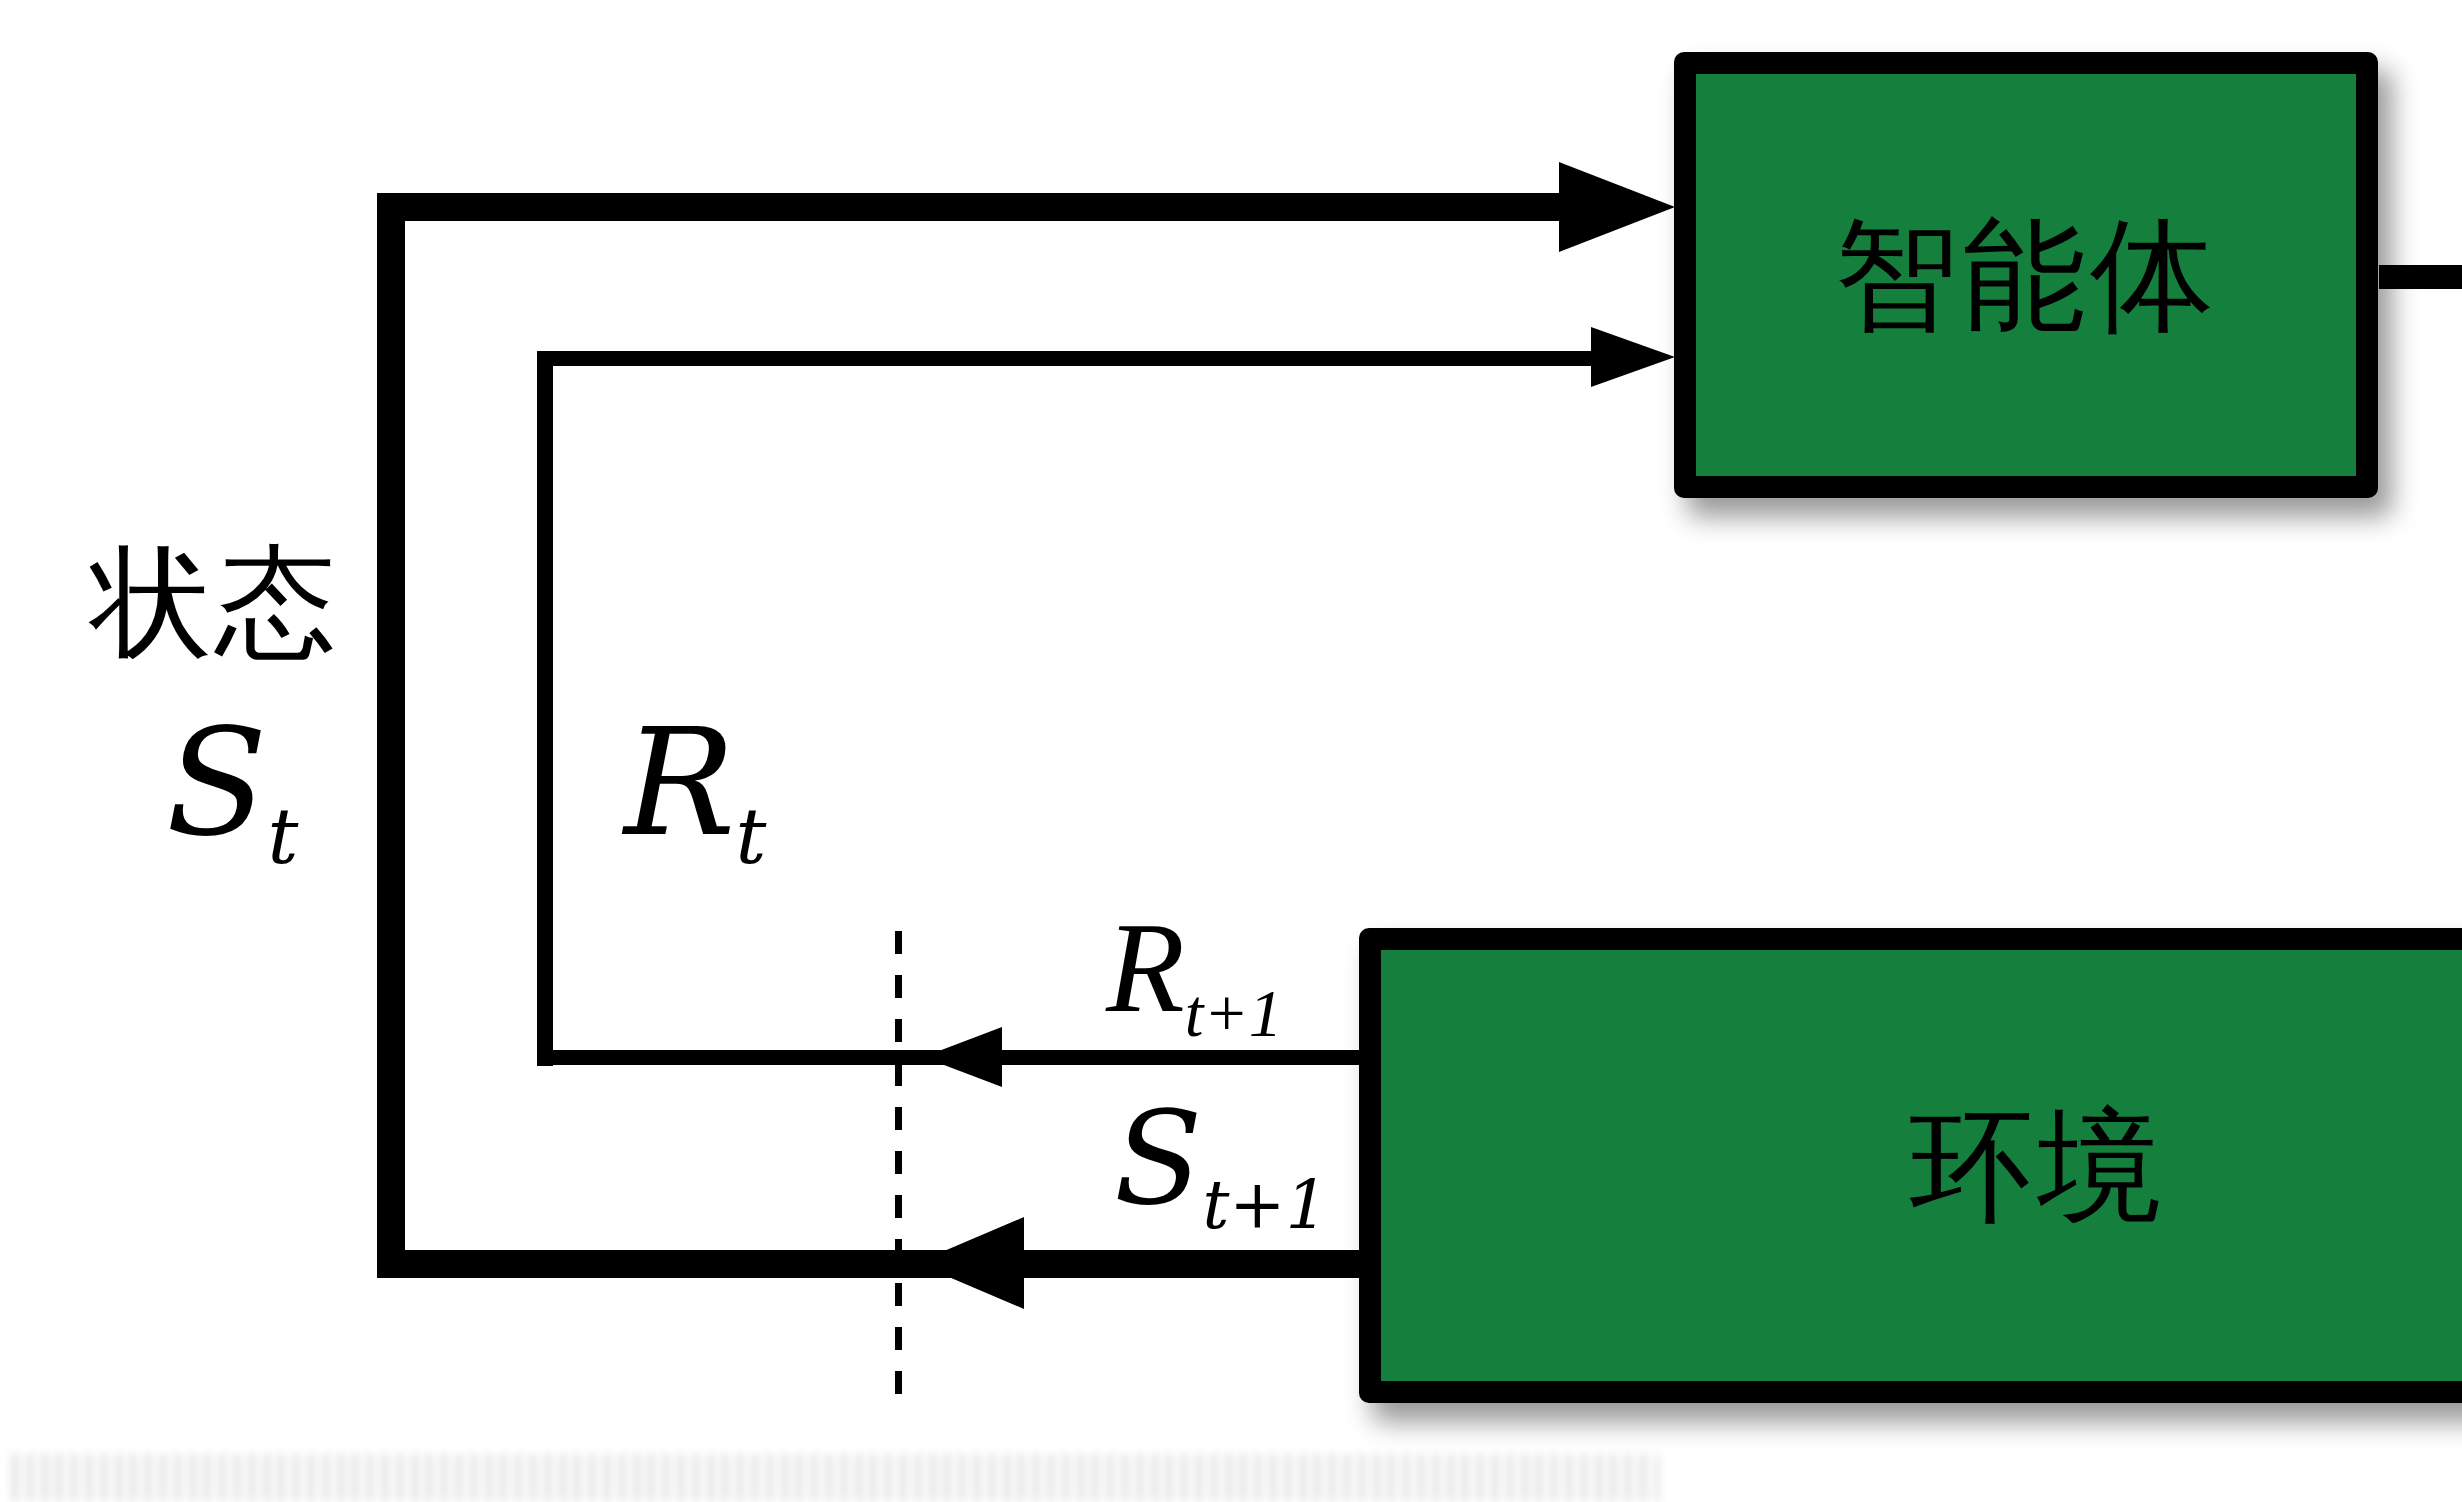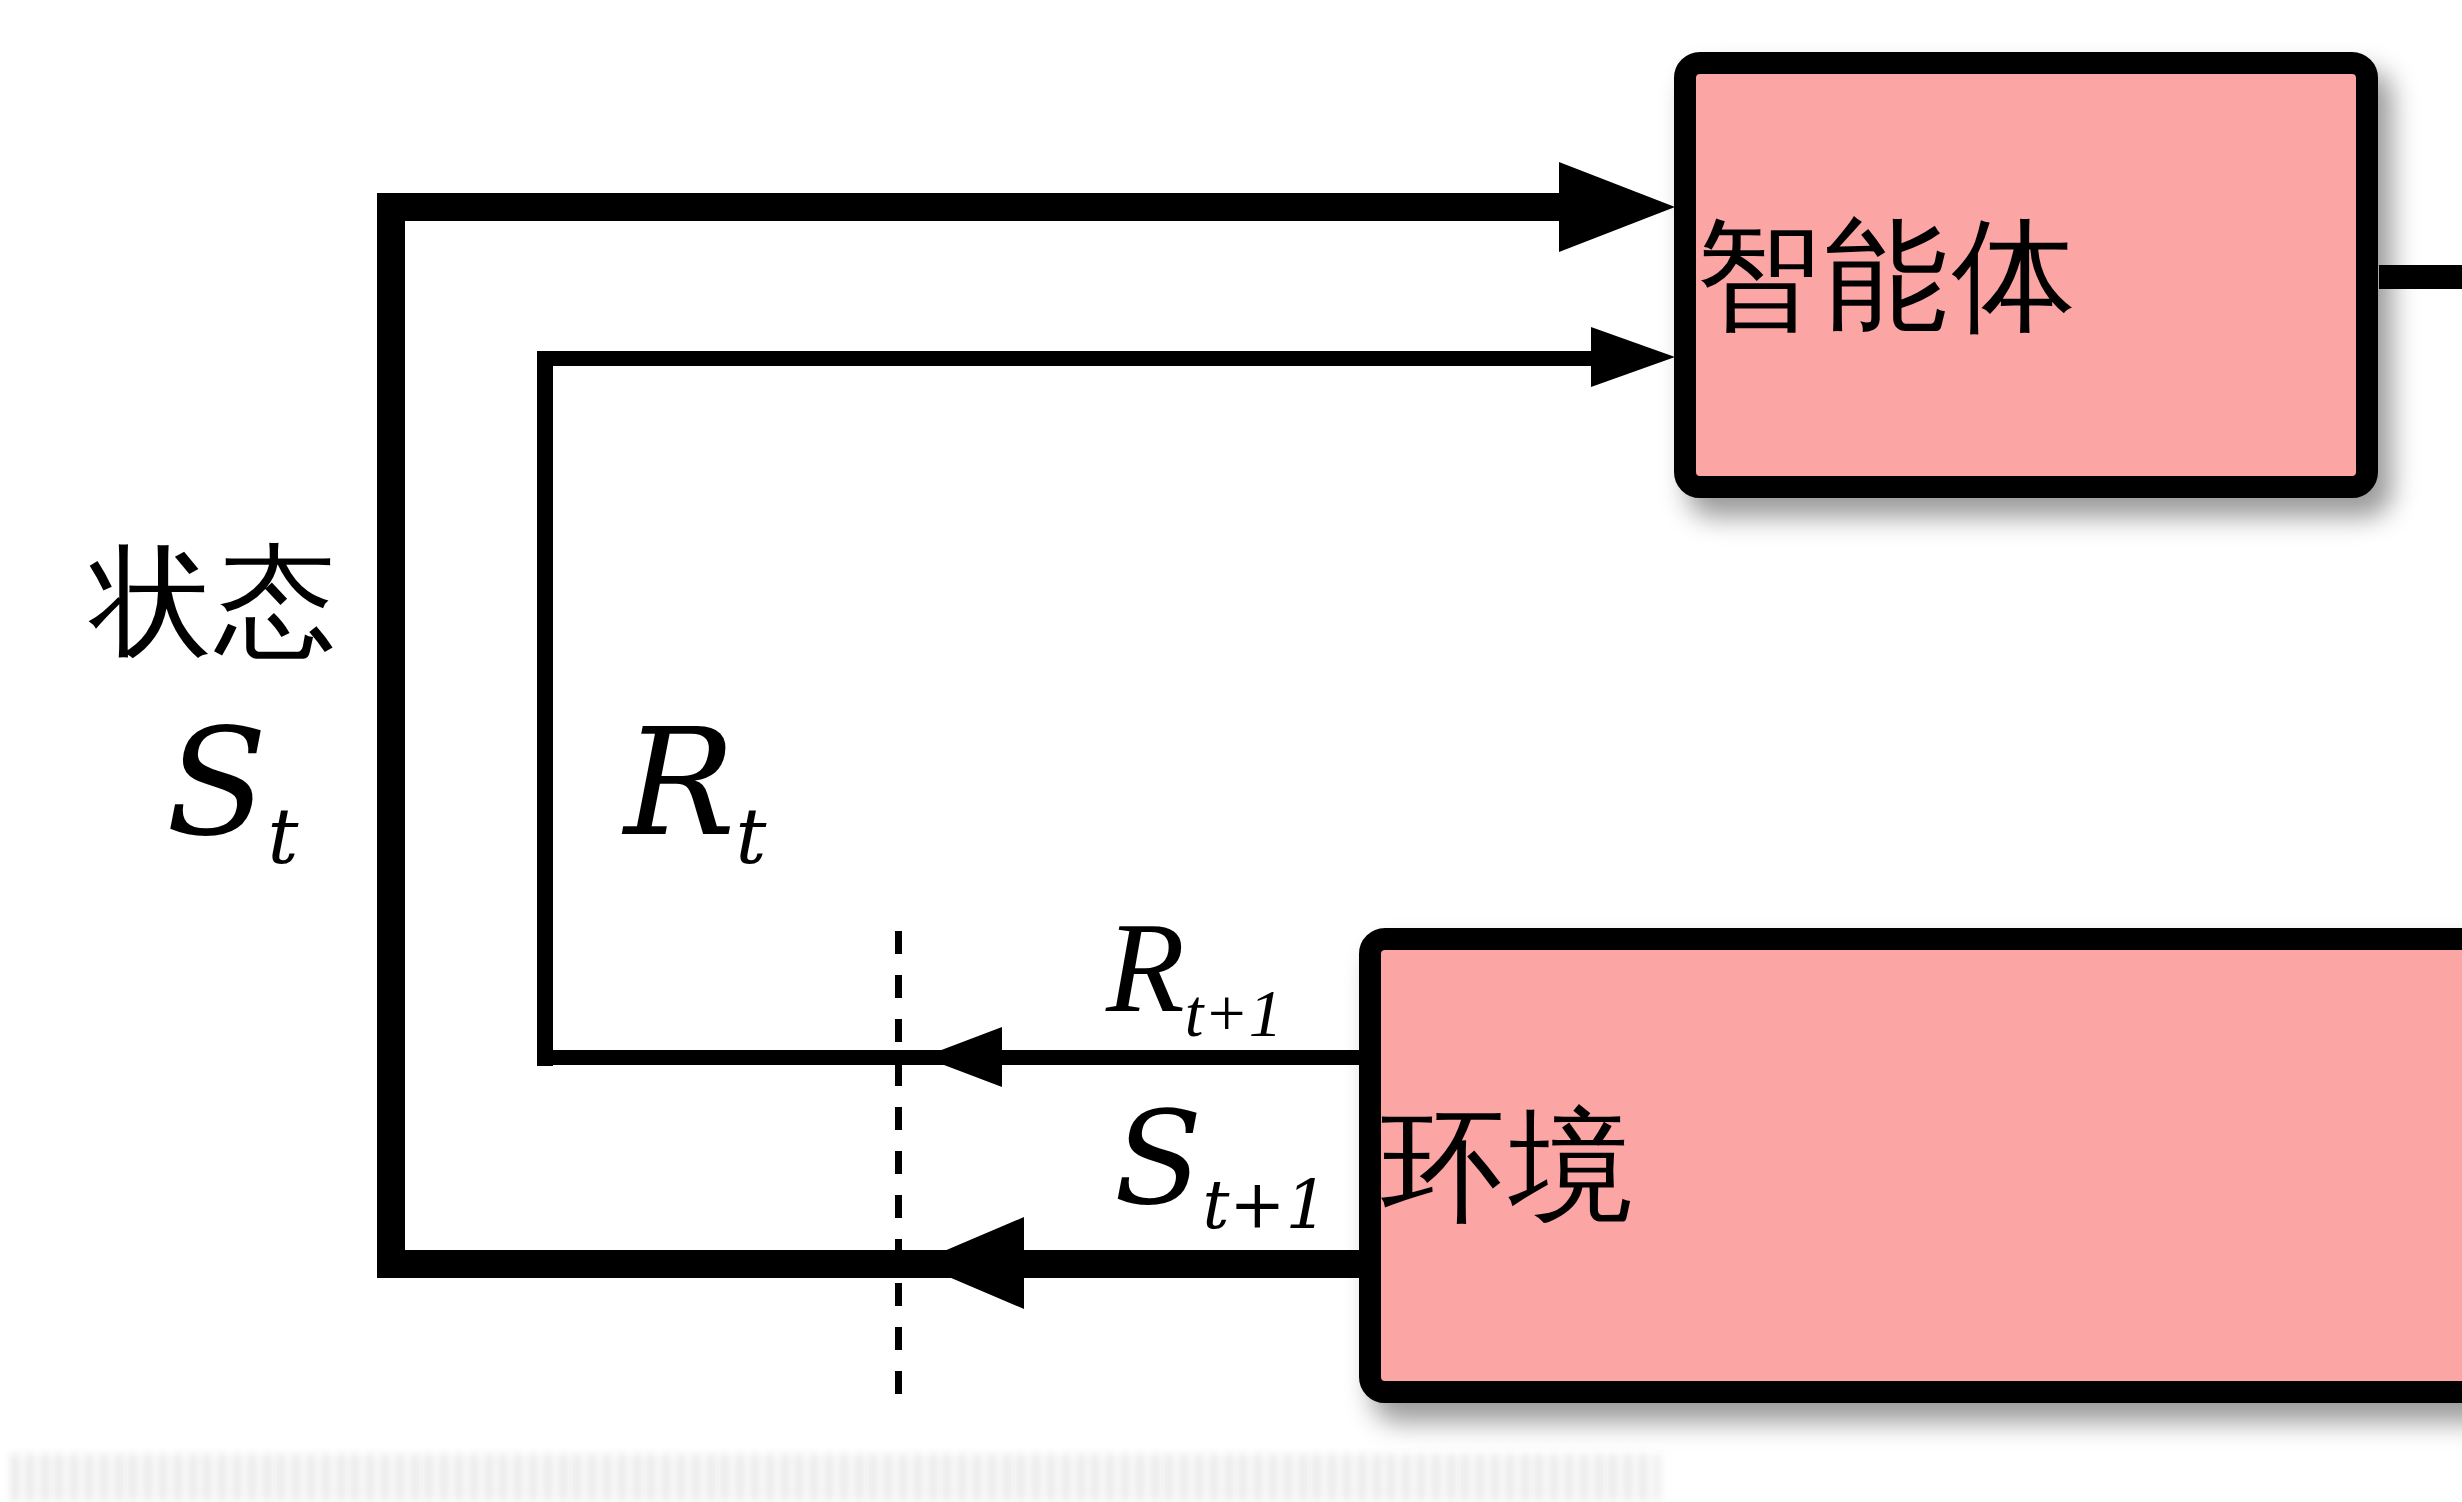--- a/index.html
+++ b/index.html
@@ -1,21 +1,21 @@
 <!DOCTYPE html>
 <html style="font-size:7.9px"><head>
 <meta charset="utf-8">
 <style>
   html,body{margin:0;padding:0;background:#ffffff;}
   #canvas{position:relative;width:3940px;height:1502px;background:#ffffff;overflow:hidden;
           font-family:"DejaVu Serif","Liberation Serif",serif;color:#000;}
 
   
-  .node{position:absolute;background:#fca5a5;border:22.7px solid #000;border-radius:26px;
-        box-shadow:13.8px 18.7px 27px rgba(0,0,0,0.40);display:flex;align-items:center;justify-content:flex-start;
+  .node{position:absolute;background:#15803d;border:22.7px solid #000;border-radius:10px;
+        box-shadow:13.8px 18.7px 27px rgba(0,0,0,0.40);display:flex;align-items:center;justify-content:center;
         z-index:6;box-sizing:border-box;}
   #agent-box{left:1674px;top:52px;width:704px;height:446px;}
   #env-box{left:1359px;top:928px;width:1357px;height:475px;}
   .node .node-label{font-size:124px;letter-spacing:3.9px;line-height:1;}
 
   
   .seg{position:absolute;background:#000;z-index:2;}
   
   #s-line-v   {left:377px;  top:193px;  width:27.6px;  height:1084px;}
   #s-line-top {left:377px;  top:193px;  width:1192px;height:27.6px;}
@@ -38,21 +38,21 @@
 
   
   #time-divider{position:absolute;left:895px;top:931px;width:6.9px;height:465px;z-index:1;
     background:repeating-linear-gradient(180deg,#000 0 22.7px,transparent 22.7px 44px);}
 
   
   .cn{position:absolute;font-size:121px;line-height:1;letter-spacing:3px;z-index:7;}
   .sym{position:absolute;font-size:148px;line-height:1;font-style:italic;z-index:7;margin-left:40px;}
   .sym sub{font-size:0.52em;font-style:italic;line-height:0;vertical-align:-0.38em;letter-spacing:0;}
   .sym-small{font-size:129px;}
-  #state-cn   {left:91px; top:542px;font-family:Liberation Serif, serif;}
+  #state-cn   {left:91px; top:542px;}
   #state-sym  {left:126px; top:709px;}
   #reward-cn  {left:616px;top:559px;}
   #reward-sym {left:584px;top:709px;}
   #next-reward-sym{left:1066px;top:903px;font-family:Liberation Serif, serif;}
   #next-state-sym {left:1074px;top:1094px;}
 
   
   #caption-ghost{position:absolute;left:12.3px;top:1454px;width:1647px;height:47px;z-index:0;
     background:repeating-linear-gradient(90deg,rgba(110,110,110,0.5) 0 5.9px,rgba(255,255,255,0) 5.9px 14.8px);
     filter:blur(4.4px);opacity:0.45;}

